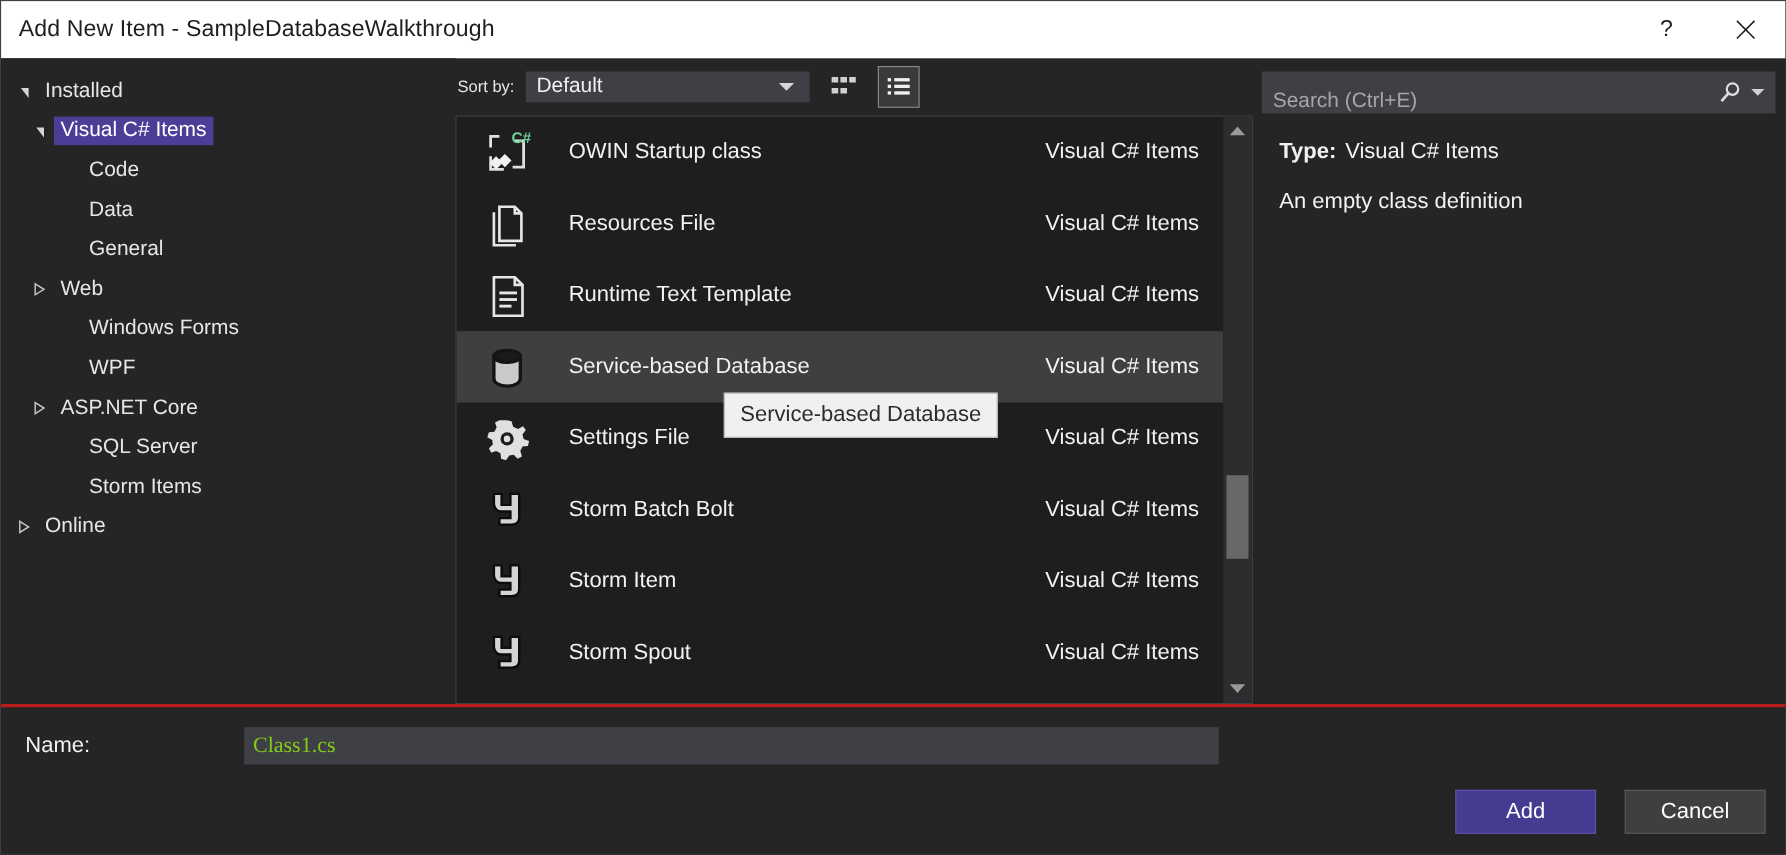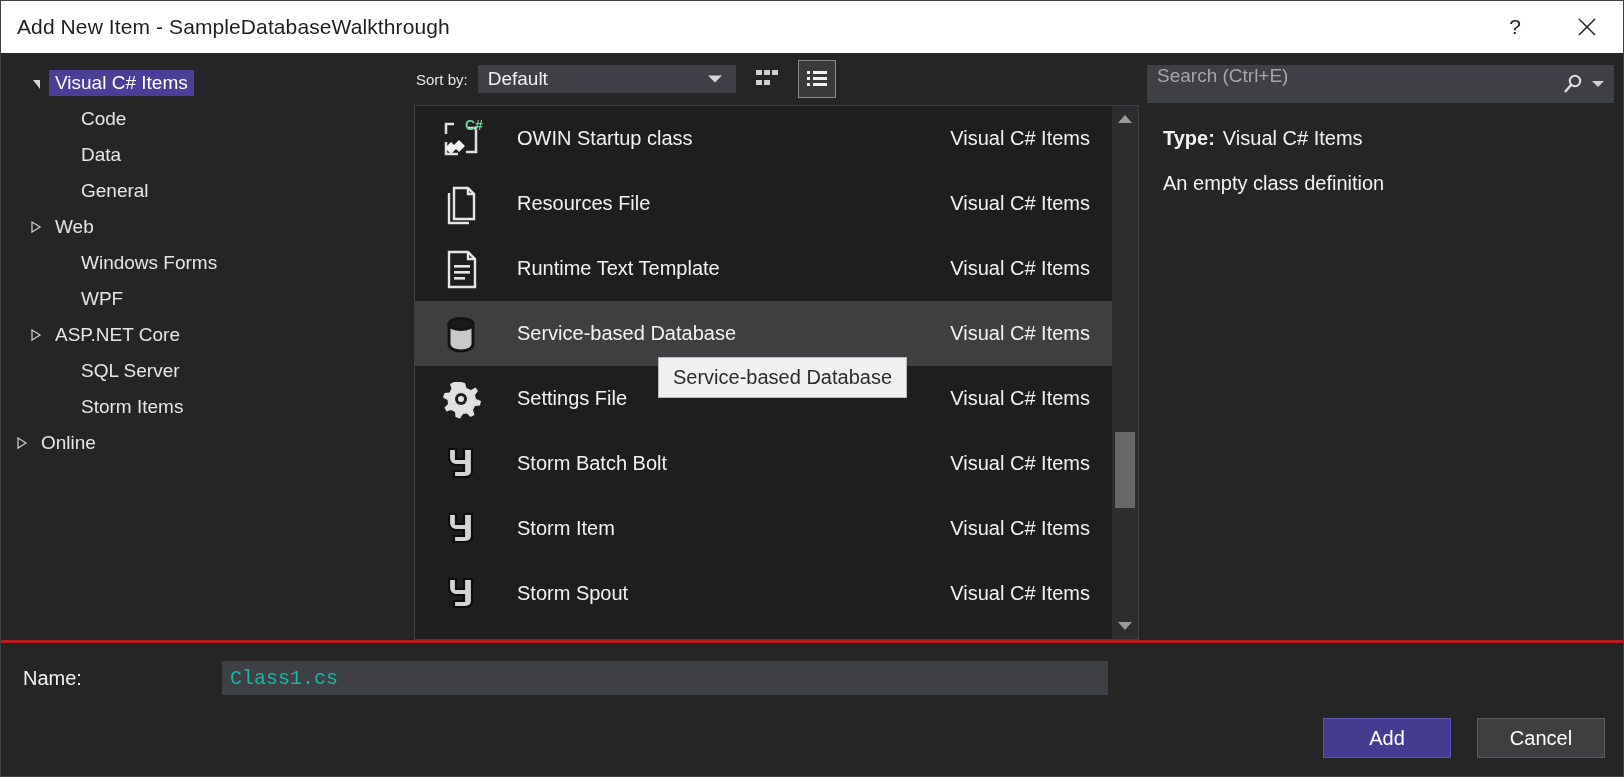--- a/index.html
+++ b/index.html
@@ -221,21 +221,21 @@
   .right-pane {
     width: 484px; flex: 0 0 484px;
     background: #252526;
     display: flex; flex-direction: column;
     padding-top: 0px;
   }
   .search-box {
     margin: 12px 9px 0 8px;
     height: 38px;
     background: #3f3f46;
-    display: flex; align-items: flex-start;
+    display: flex; align-items: flex-end;
     position: relative;
     cursor: text;
   }
   .search-ph {
     font-size: 19px; color: #a6a6a6;
     padding-left: 10px;
   }
   .search-icons {
     position: absolute; right: 10px; top: 50%;
     transform: translateY(-50%);
@@ -268,23 +268,23 @@
   }
   .name-label {
     width: 221px; flex: 0 0 221px;
     font-size: 20px; color: #f2f2f2;
     padding-left: 22px;
   }
   .name-input {
     width: 886px; height: 34px;
     background: #3f3f46;
     border: none; outline: none;
-    color: #14b8a6;
+    color: #84cc16;
     font-size: 20px;
-    font-family: Liberation Mono, monospace;
+    font-family: Liberation Serif, serif;
     padding-left: 8px;
   }
   .btn-row {
     position: absolute; right: 18px; bottom: 18px;
     display: flex; gap: 26px;
   }
   .btn {
     width: 128px; height: 40px;
     display: flex; align-items: center; justify-content: center;
     font-size: 20px; color: #ffffff;
@@ -311,20 +311,26 @@
           <line x1="18" y1="2" x2="2" y2="18" stroke="#1e1e1e" stroke-width="1.4"></line>
         </svg>
       </div>
     </div>
   </div>
 
   <div class="body-area">
 
     <div class="left-pane">
       <div id="tree-host">
+          <div class="tree-row level0 has-arrow">
+            <span class="tw">
+              <span class="tri-down"></span>
+            </span>
+            <span class="tree-label">Installed</span>
+          </div>
           <div class="tree-row level1 selected has-arrow">
             <span class="tw">
               <span class="tri-down"></span>
             </span>
             <span class="tree-label">Visual C# Items</span>
           </div>
           <div class="tree-row level2">
             <span class="tw"></span>
             <span class="tree-label">Code</span>
           </div>

